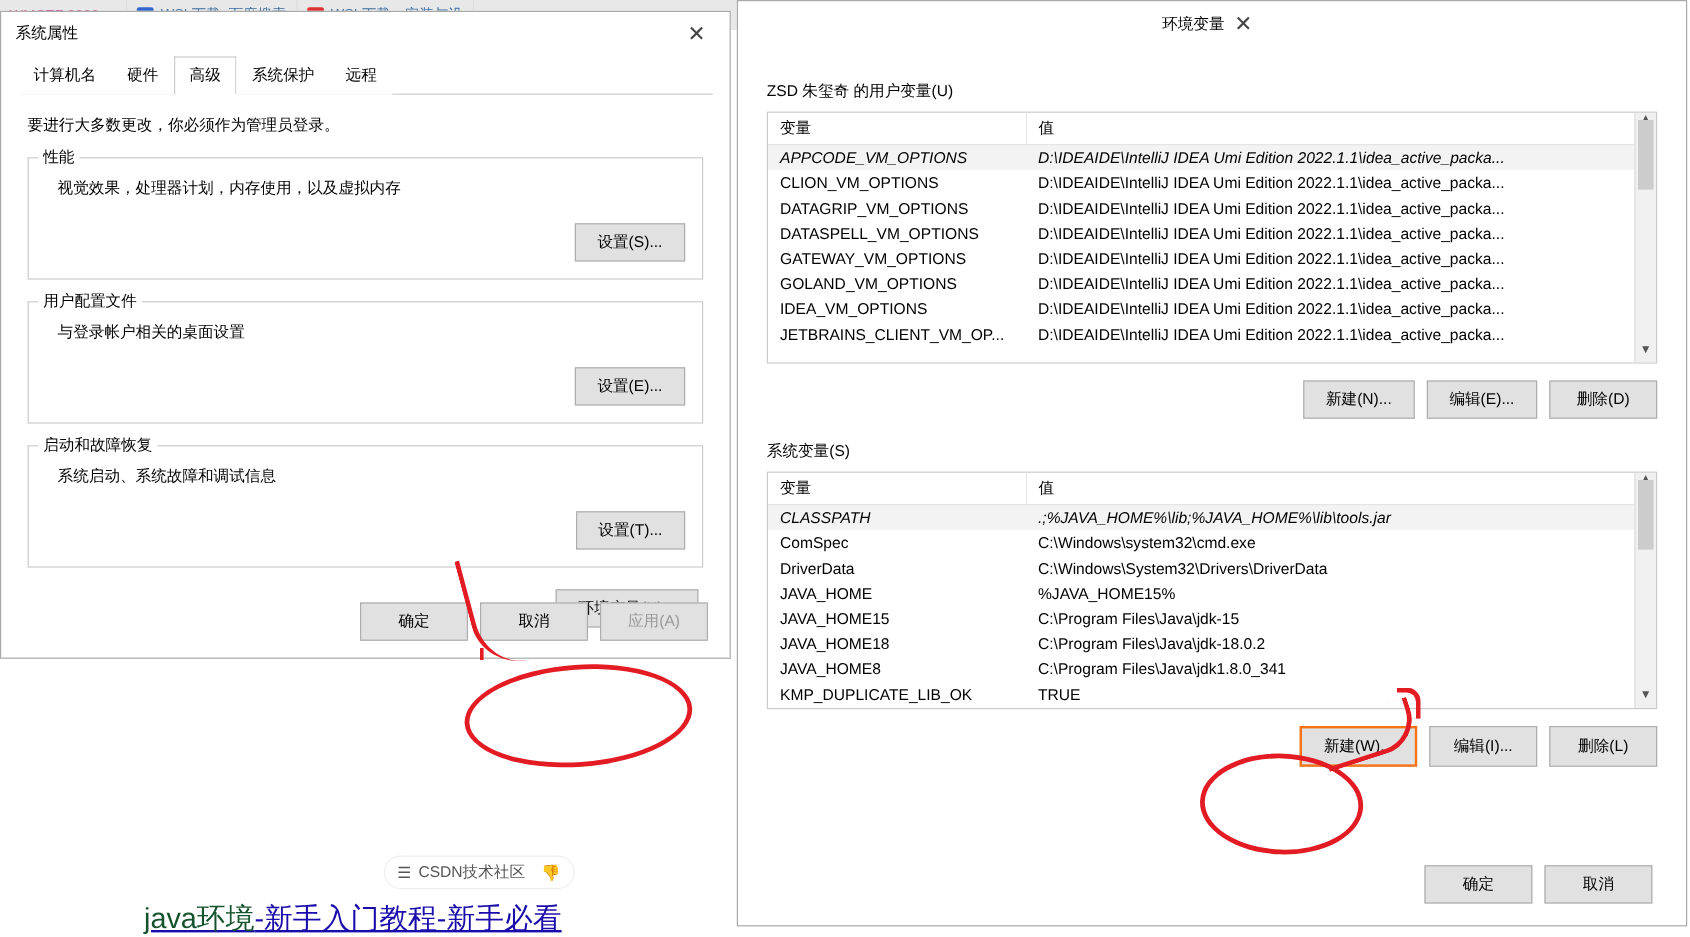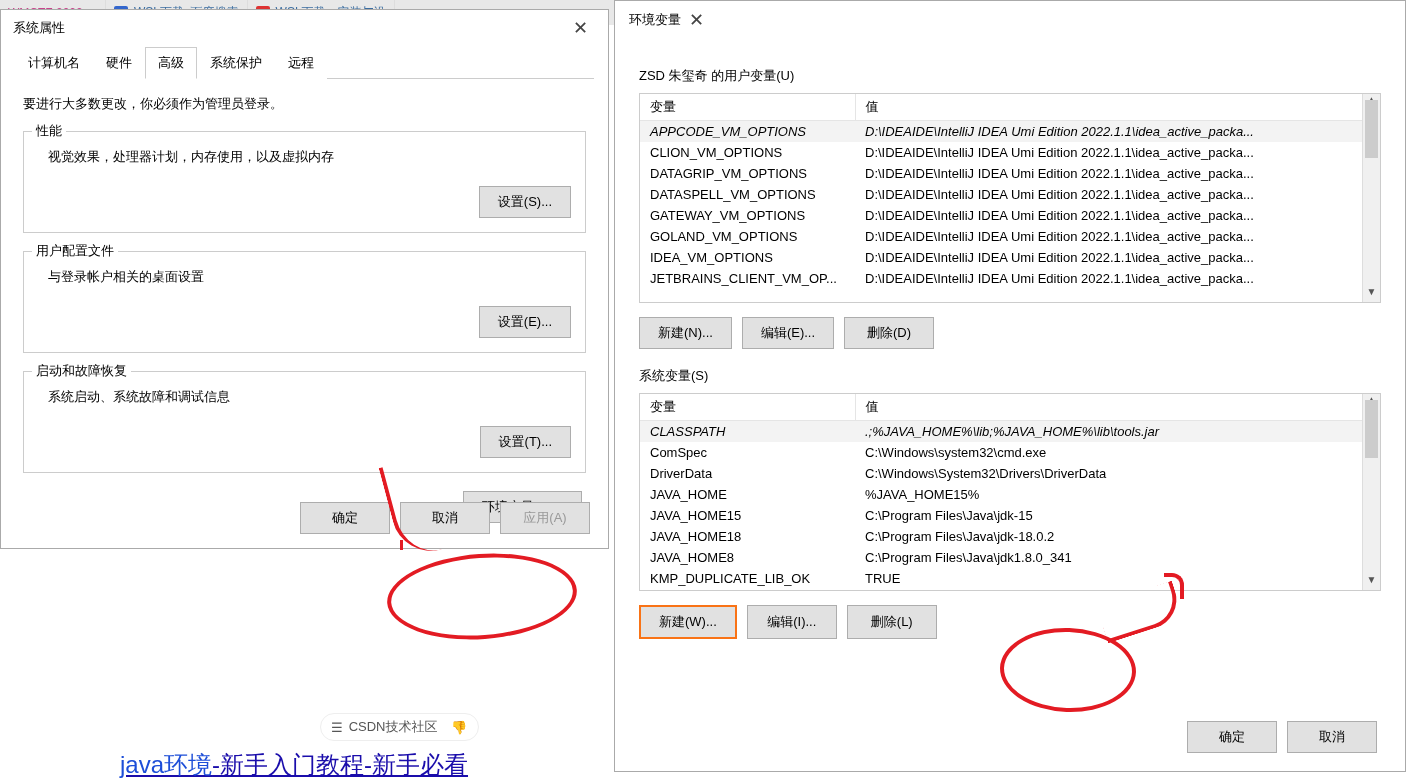--- a/index.html
+++ b/index.html
@@ -34,60 +34,60 @@
     .win-btn { padding: 6px 18px; border: 1px solid #adadad; background: #e1e1e1; font-size: 13px; cursor: pointer; font-family: inherit; min-width: 90px; }
     .win-btn.disabled { color: #999; }
     .win-btn.primary { border: 2px solid #f97316; }
     
     .env-btn-row { display: flex; justify-content: flex-end; margin-top: 10px; padding-right: 4px; }
     
     .dialog-buttons { position: absolute; bottom: 14px; right: 18px; display: flex; gap: 10px; }
     
     
     .env-dialog { position: absolute; top: 0; left: 614px; width: 792px; height: 772px; background: #fff; border: 1px solid #aaa; }
-    .env-titlebar { height: 38px; display: flex; align-items: center; justify-content: flex-start; padding: 11px 14px; }
+    .env-titlebar { height: 38px; display: flex; align-items: center; justify-content: center; padding: 11px 14px; }
     .env-title { font-size: 13px; }
     
     .env-body { padding: 10px 24px; }
     .env-section-label { margin: 18px 0 8px; font-size: 13px; }
     
     .var-table-wrap { border: 1px solid #ccc; height: 210px; position: relative; overflow: hidden; }
     .var-table-wrap.sys { height: 198px; }
     .var-table { width: 100%; border-collapse: collapse; }
     .var-table th { text-align: left; padding: 4px 10px; font-weight: normal; font-size: 13px; border-right: 1px solid #e5e5e5; border-bottom: 1px solid #e5e5e5; background: #fff; position: sticky; top: 0; }
     .var-table th:first-child { width: 215px; }
     .var-table td { padding: 3px 10px; font-size: 13px; white-space: nowrap; overflow: hidden; text-overflow: ellipsis; max-width: 0; }
     .var-table tr.hl td { background: #f3f3f3; font-style: italic; }
     .var-table-scroll { height: 100%; overflow-y: scroll; }
     .var-table-wrap .scrollbar-fake { position: absolute; right: 0; top: 0; bottom: 0; width: 18px; background: #f0f0f0; border-left: 1px solid #ddd; }
     .scroll-thumb { position: absolute; left: 2px; right: 2px; height: 58px; top: 6px; background: #ccc; }
     .scroll-arrow { position: absolute; left: 0; right: 0; height: 16px; text-align: center; font-size: 10px; color: #555; }
     .scroll-arrow.up { top: 0; }
     .scroll-arrow.down { bottom: 0; }
     
-    .section-buttons { display: flex; justify-content: flex-start; gap: 10px; margin-top: 14px; }
+    .section-buttons { display: flex; justify-content: flex-end; gap: 10px; margin-top: 14px; }
     
     .env-dialog-buttons { position: absolute; bottom: 18px; right: 28px; display: flex; gap: 10px; }
     
     
     .red-annot { position: absolute; pointer-events: none; }
     .red-circle1 { left: 387px; top: 554px; width: 190px; height: 85px; border: 4px solid #e31b23; border-radius: 50%; transform: rotate(-4deg); }
     .red-line1 { left: 390px; top: 460px; width: 50px; height: 95px; border-left: 4px solid #e31b23; border-radius: 0 0 0 40px; transform: rotate(-15deg); }
     .red-dot1 { left: 400px; top: 540px; width: 8px; height: 10px; border-left: 3px solid #e31b23; }
     .red-circle2 { left: 1000px; top: 628px; width: 136px; height: 84px; border: 4px solid #e31b23; border-radius: 50%; transform: rotate(2deg); }
     .red-arrow2 { left: 1100px; top: 592px; width: 80px; height: 40px; border-bottom: 4px solid #e31b23; border-right: 4px solid #e31b23; border-radius: 0 0 30px 0; transform: rotate(-18deg); }
     .red-hook { left: 1164px; top: 573px; width: 20px; height: 26px; border-top: 4px solid #e31b23; border-right: 4px solid #e31b23; border-radius: 0 12px 0 0; }
 
     
     .search-content { position: absolute; bottom: 0; left: 120px; width: 480px; font-size: 14px; }
     .csdn-badge { display: flex; align-items: center; gap: 6px; color: #555; font-size: 13px; margin-bottom: 8px; padding: 4px 10px; border: 1px solid #eee; border-radius: 14px; width: fit-content; margin-left: 200px; }
     .csdn-thumb { color: #999; margin-left: 8px; }
     .search-link { font-size: 24px; }
     .search-link a { color: #1a0dab; text-decoration: underline; }
-    .search-link .em { color: #1d4ed8; }
+    .search-link .em { color: #14532d; }
   </style>
 </head>
 <body>
 
 <div class="browser-tabs">
   <div class="browser-tab">
     <span>WMCTF 2022</span>
     <span class="tab-close">×</span>
   </div>
   <div class="browser-tab blue">

